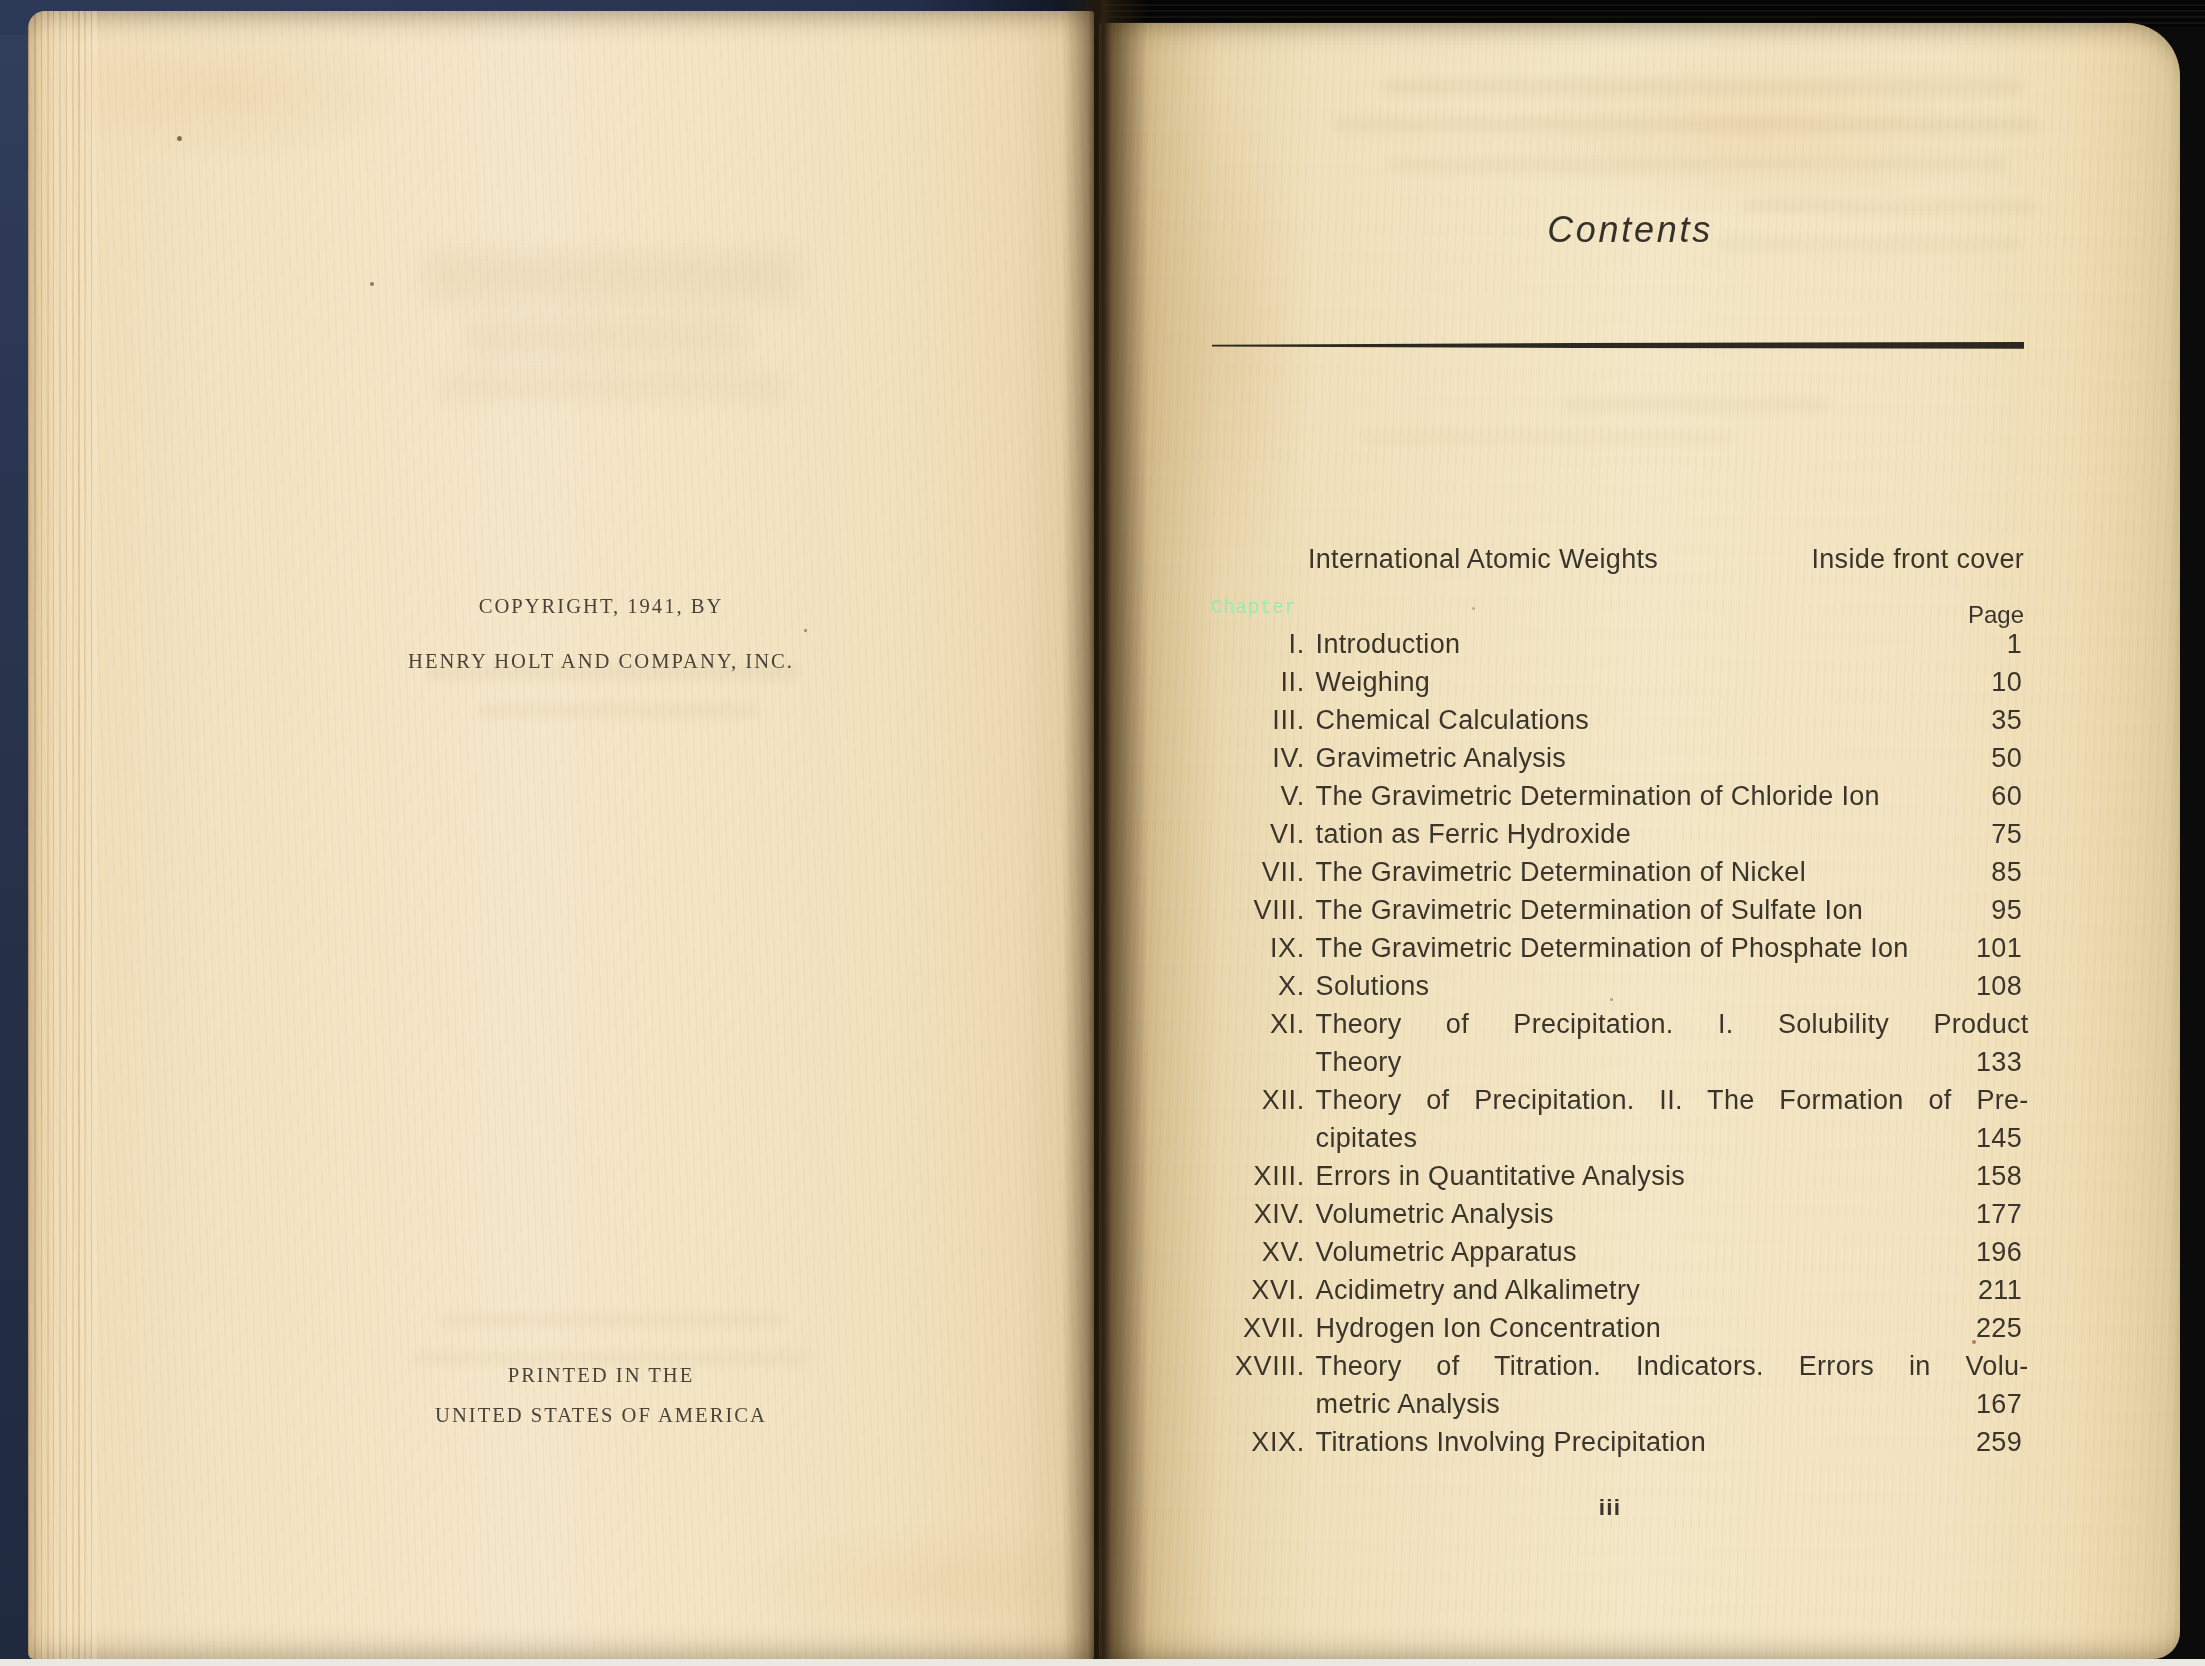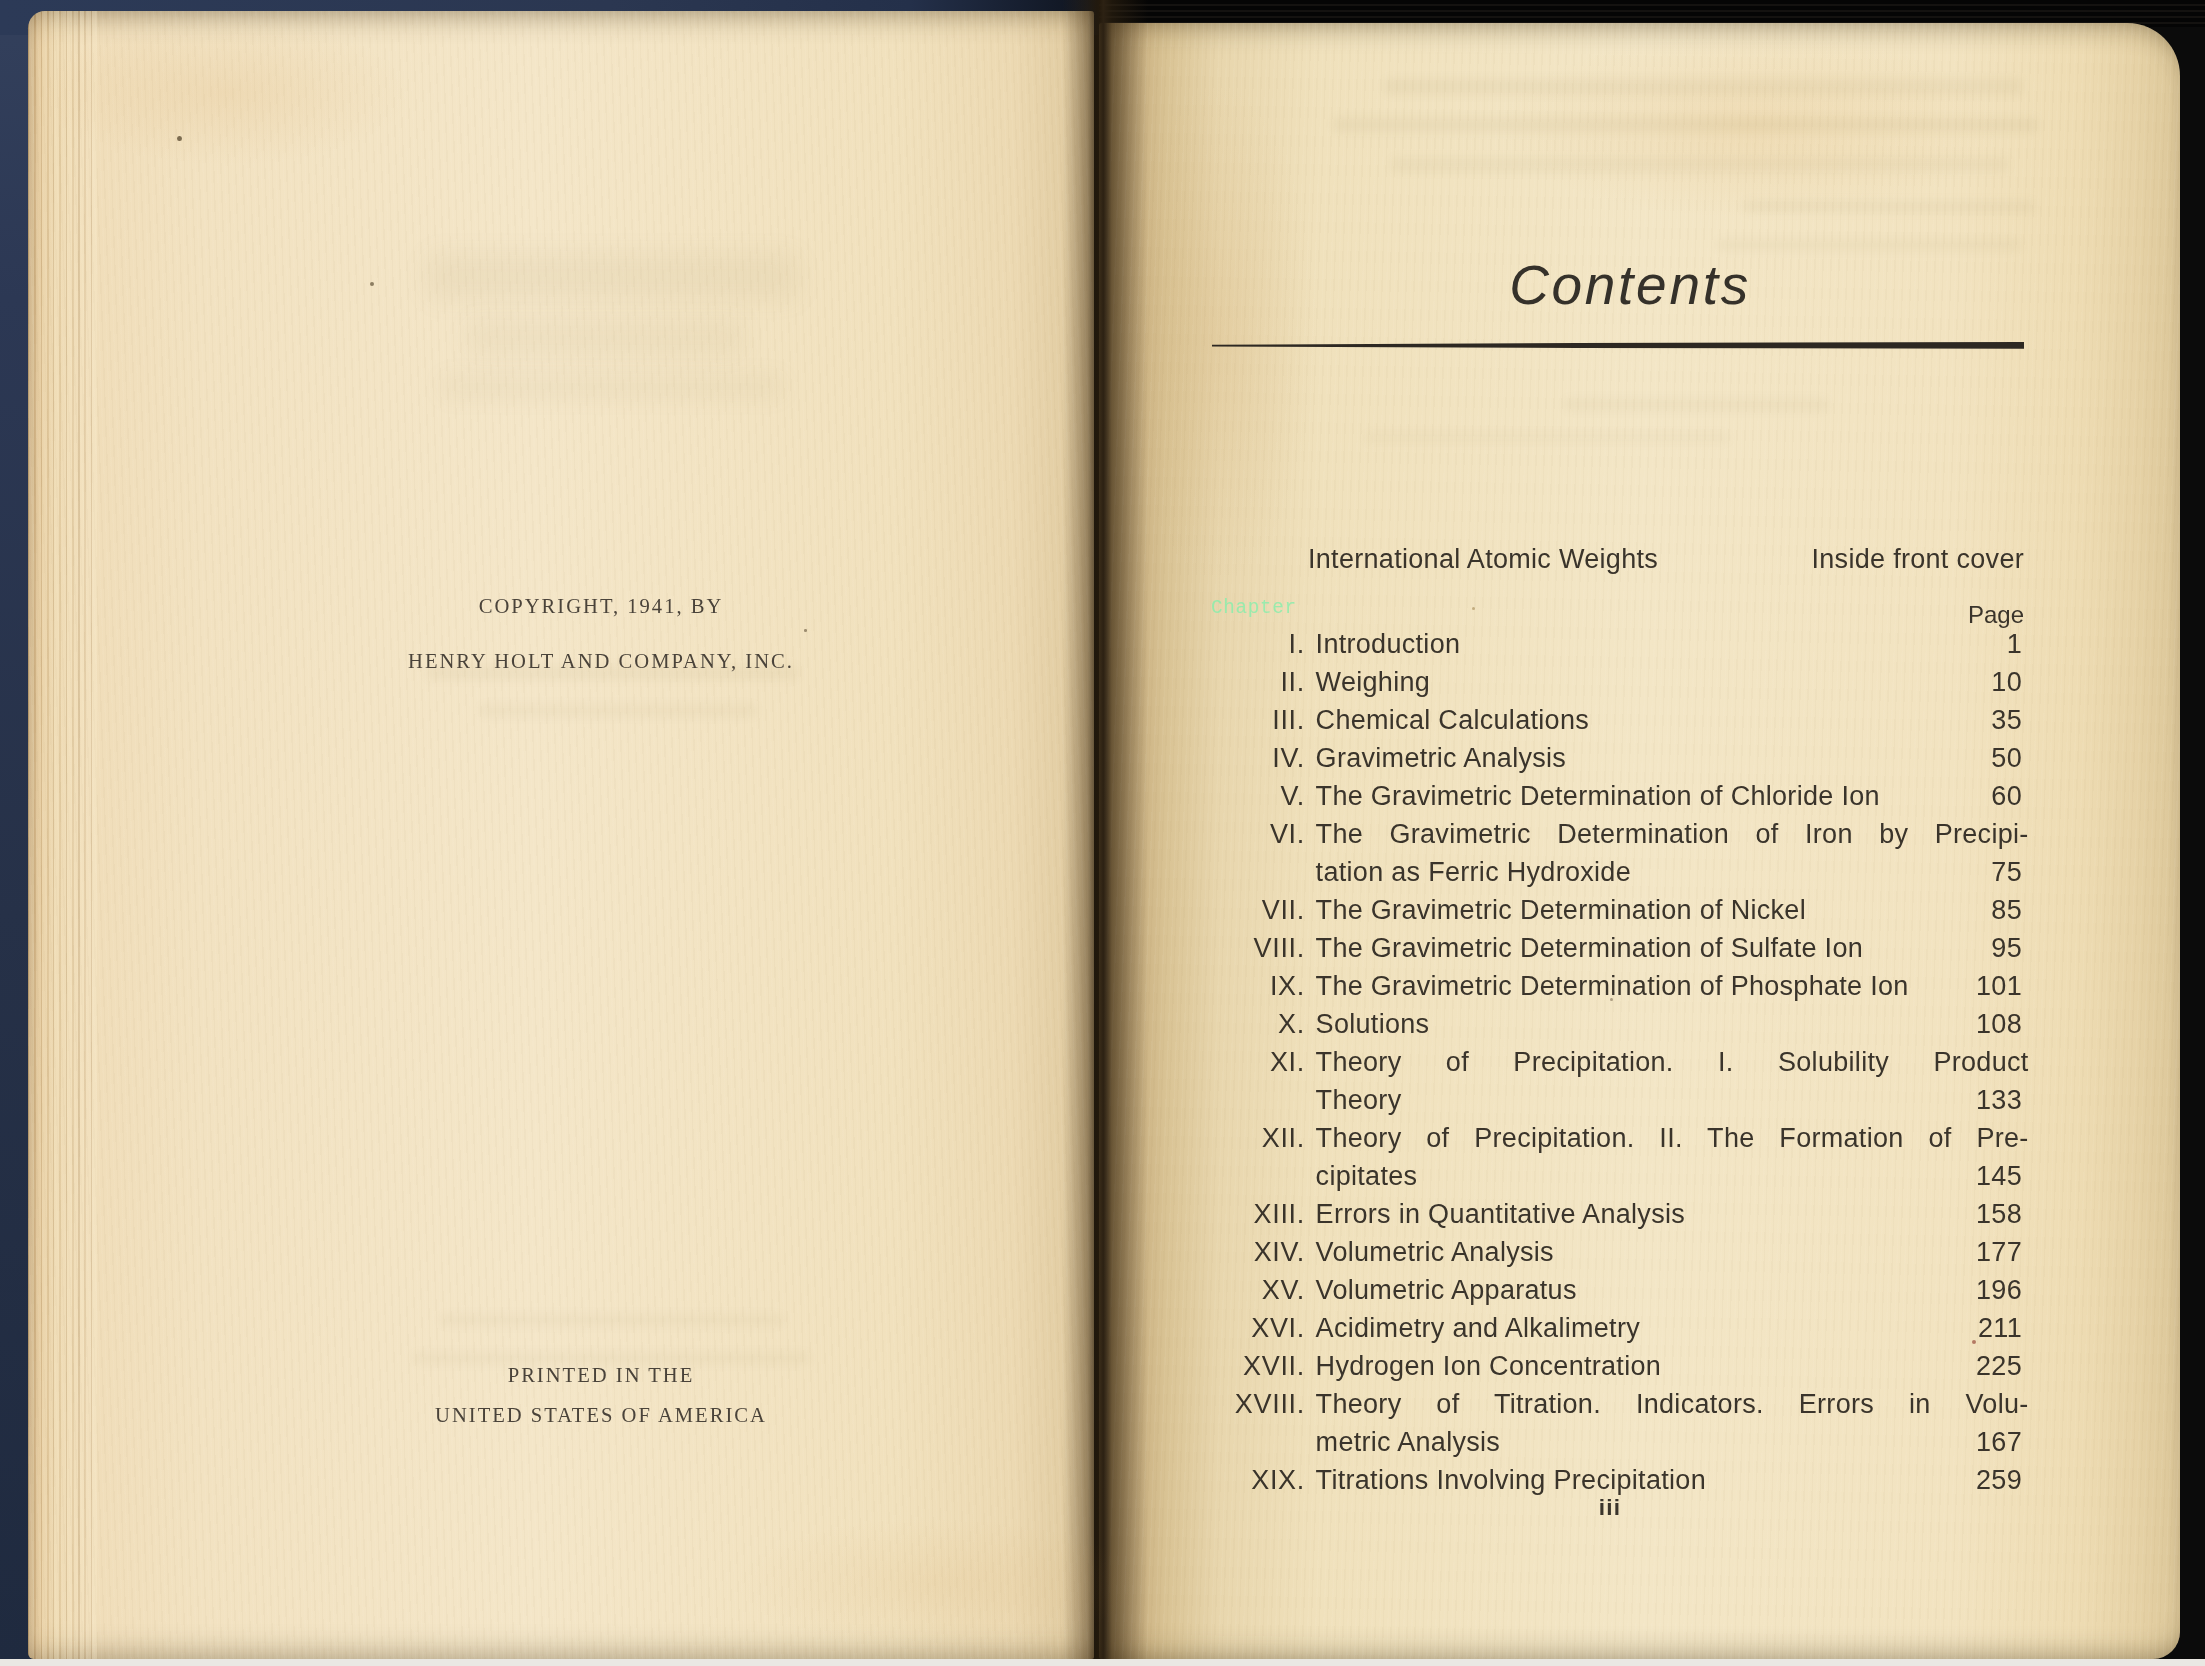--- a/index.html
+++ b/index.html
@@ -54,21 +54,21 @@
   .serif-block{position:absolute;left:335px;width:532px;text-align:center;
     font-family:"Liberation Serif",serif;font-size:20.6px;letter-spacing:2px;color:#4a433a;line-height:27px;}
   .copyright{top:569px;margin-top:24px;}
   .printed{top:1362px;text-align:center;}
   .serif-line2c{margin-top:28px;}
   .serif-line2p{margin-top:12.6px;}
 
   
   .rp-ink{color:#3a342b;}
   .contents-title{position:absolute;left:1211px;top:209px;width:838px;text-align:center;
-    font-size:55px;font-style:italic;letter-spacing:2.7px;color:#35312a;margin-top:44px;}
+    font-size:36px;font-style:italic;letter-spacing:2.7px;color:#35312a;}
   .title-rule{position:absolute;left:1212px;top:342px;width:812px;height:6.7px;background:#2d2822;
     clip-path:polygon(0 40%,45% 14%,100% 0,100% 100%,45% 88%,0 66%);}
   .front-row{position:absolute;left:1184px;top:544px;width:840px;display:flex;font-size:27px;letter-spacing:0.3px;}
   .fm-label{margin-left:124px;}
   .fm-page{margin-left:auto;}
   .col-chapter{position:absolute;left:1211px;top:597px;font-size:19.3px;letter-spacing:0.7px;
     color:#86efac;opacity:.8;filter:blur(0.3px);font-family:Liberation Mono, monospace;}
   .col-page{position:absolute;left:1184px;top:601px;width:840px;text-align:right;font-size:24px;}
   .toc{position:absolute;left:1184px;top:625px;width:838px;font-size:27px;line-height:38px;letter-spacing:0.3px;}
   .row{position:relative;display:flex;align-items:flex-start;}
@@ -178,21 +178,20 @@
       <div class="num">V.</div>
       <div class="ttl">
           <div>The Gravimetric Determination of Chloride Ion</div>
         </div>
       <div class="pg">60</div>
     </div>
 
     <div class="row">
       <div class="num">VI.</div>
       <div class="ttl">
-        <div class="just">The Gravimetric Determination of Iron by Precipi-</div>
         <div>tation as Ferric Hydroxide</div>
       </div>
       <div class="pg">75</div>
     </div>
 
     <div class="row">
       <div class="num">VII.</div>
       <div class="ttl">
           <div>The Gravimetric Determination of Nickel</div>
         </div>

